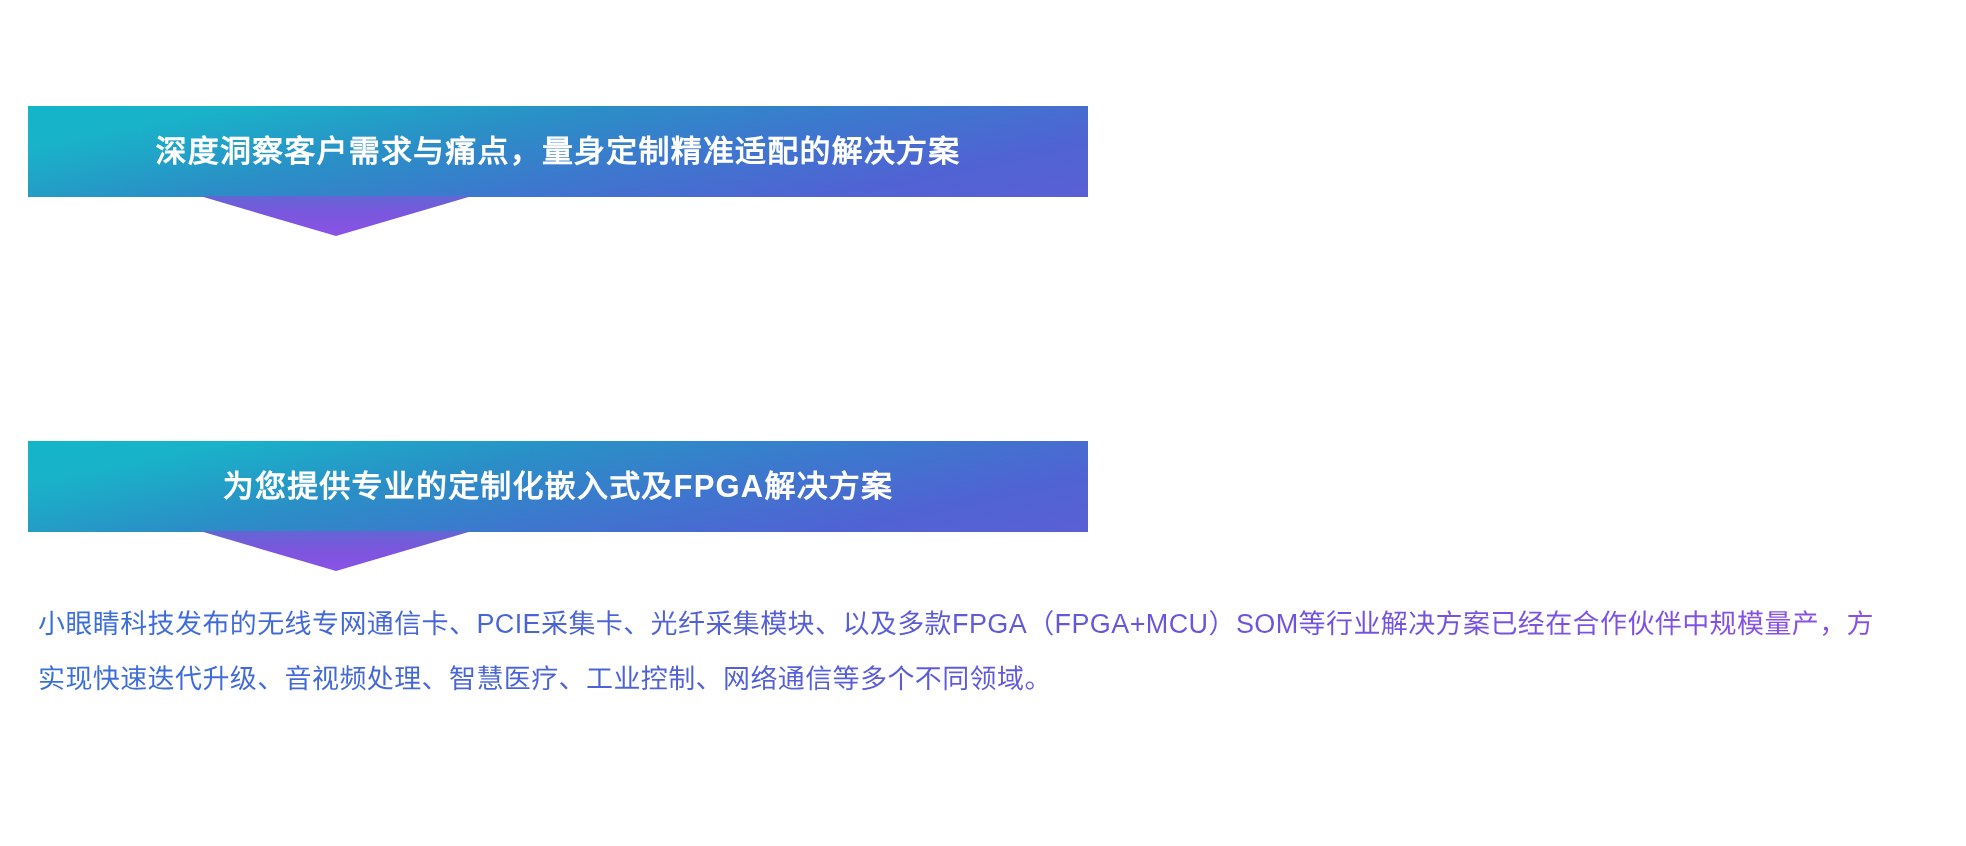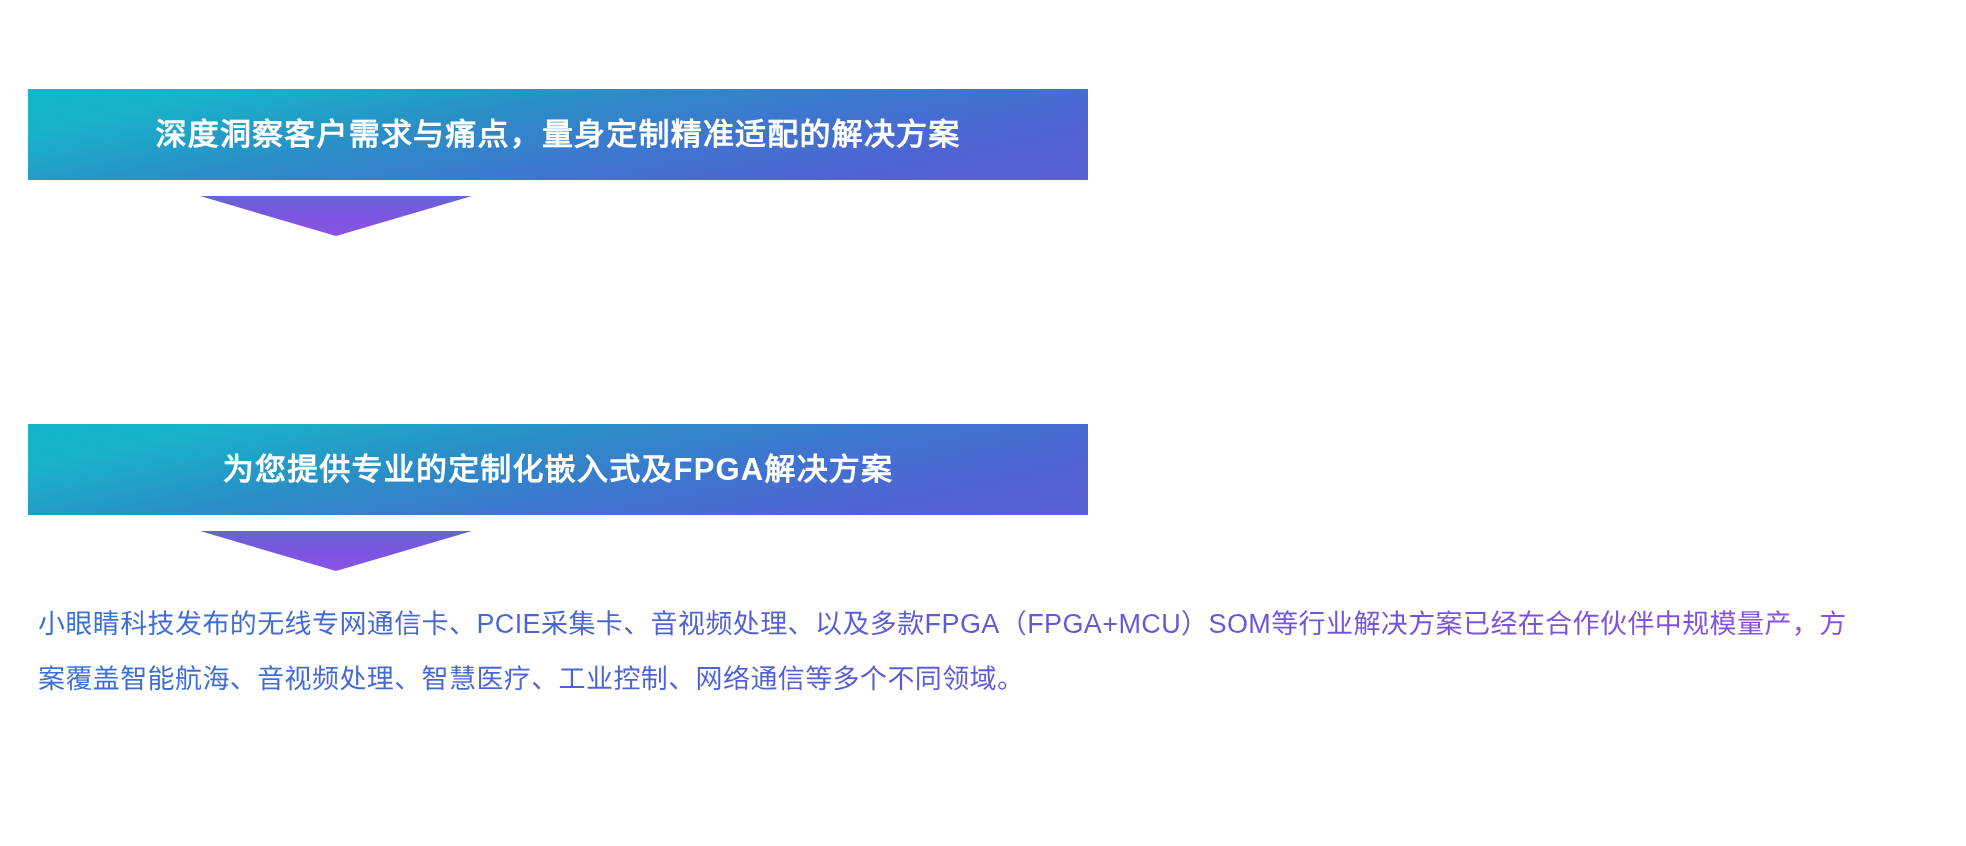--- a/index.html
+++ b/index.html
@@ -35,21 +35,21 @@
   
   .banner-wrap {
     position: relative;
     width: 1966px;
     height: 132px;
   }
 
   .banner {
     position: absolute;
     left: 28px;
-    top: 89px;
+    top: 106px;
     width: 1060px;
     height: 91px;
     background: linear-gradient(168deg,
                 #13b5c9 0%,
                 #19b2c9 14%,
                 #2a8fc6 38%,
                 #3d77ce 60%,
                 #5063d3 82%,
                 #5a60d4 100%);
     display: flex;
@@ -119,18 +119,18 @@
 
   <div class="section section--two">
     <div class="banner-wrap">
       <div class="banner">
         <span class="banner-title">为您提供专业的定制化嵌入式及FPGA解决方案</span>
       </div>
       <div class="banner-notch"></div>
     </div>
 
     <div class="body-copy">
-      <div class="body-line">小眼睛科技发布的无线专网通信卡、PCIE采集卡、音视频处理、以及多款FPGA（FPGA+MCU）SOM等行业解决方案已经在合作伙伴中规模量产，方</div>
-      <div class="body-line short">案覆盖智能航海、音视频处理、智慧医疗、工业控制、网络通信等多个不同领域。</div>
+      <div class="body-line">小眼睛科技发布的无线专网通信卡、PCIE采集卡、光纤采集模块、以及多款FPGA（FPGA+MCU）SOM等行业解决方案已经在合作伙伴中规模量产，方</div>
+      <div class="body-line short">实现快速迭代升级、音视频处理、智慧医疗、工业控制、网络通信等多个不同领域。</div>
     </div>
   </div>
 
 </div>
 
 </body></html>

